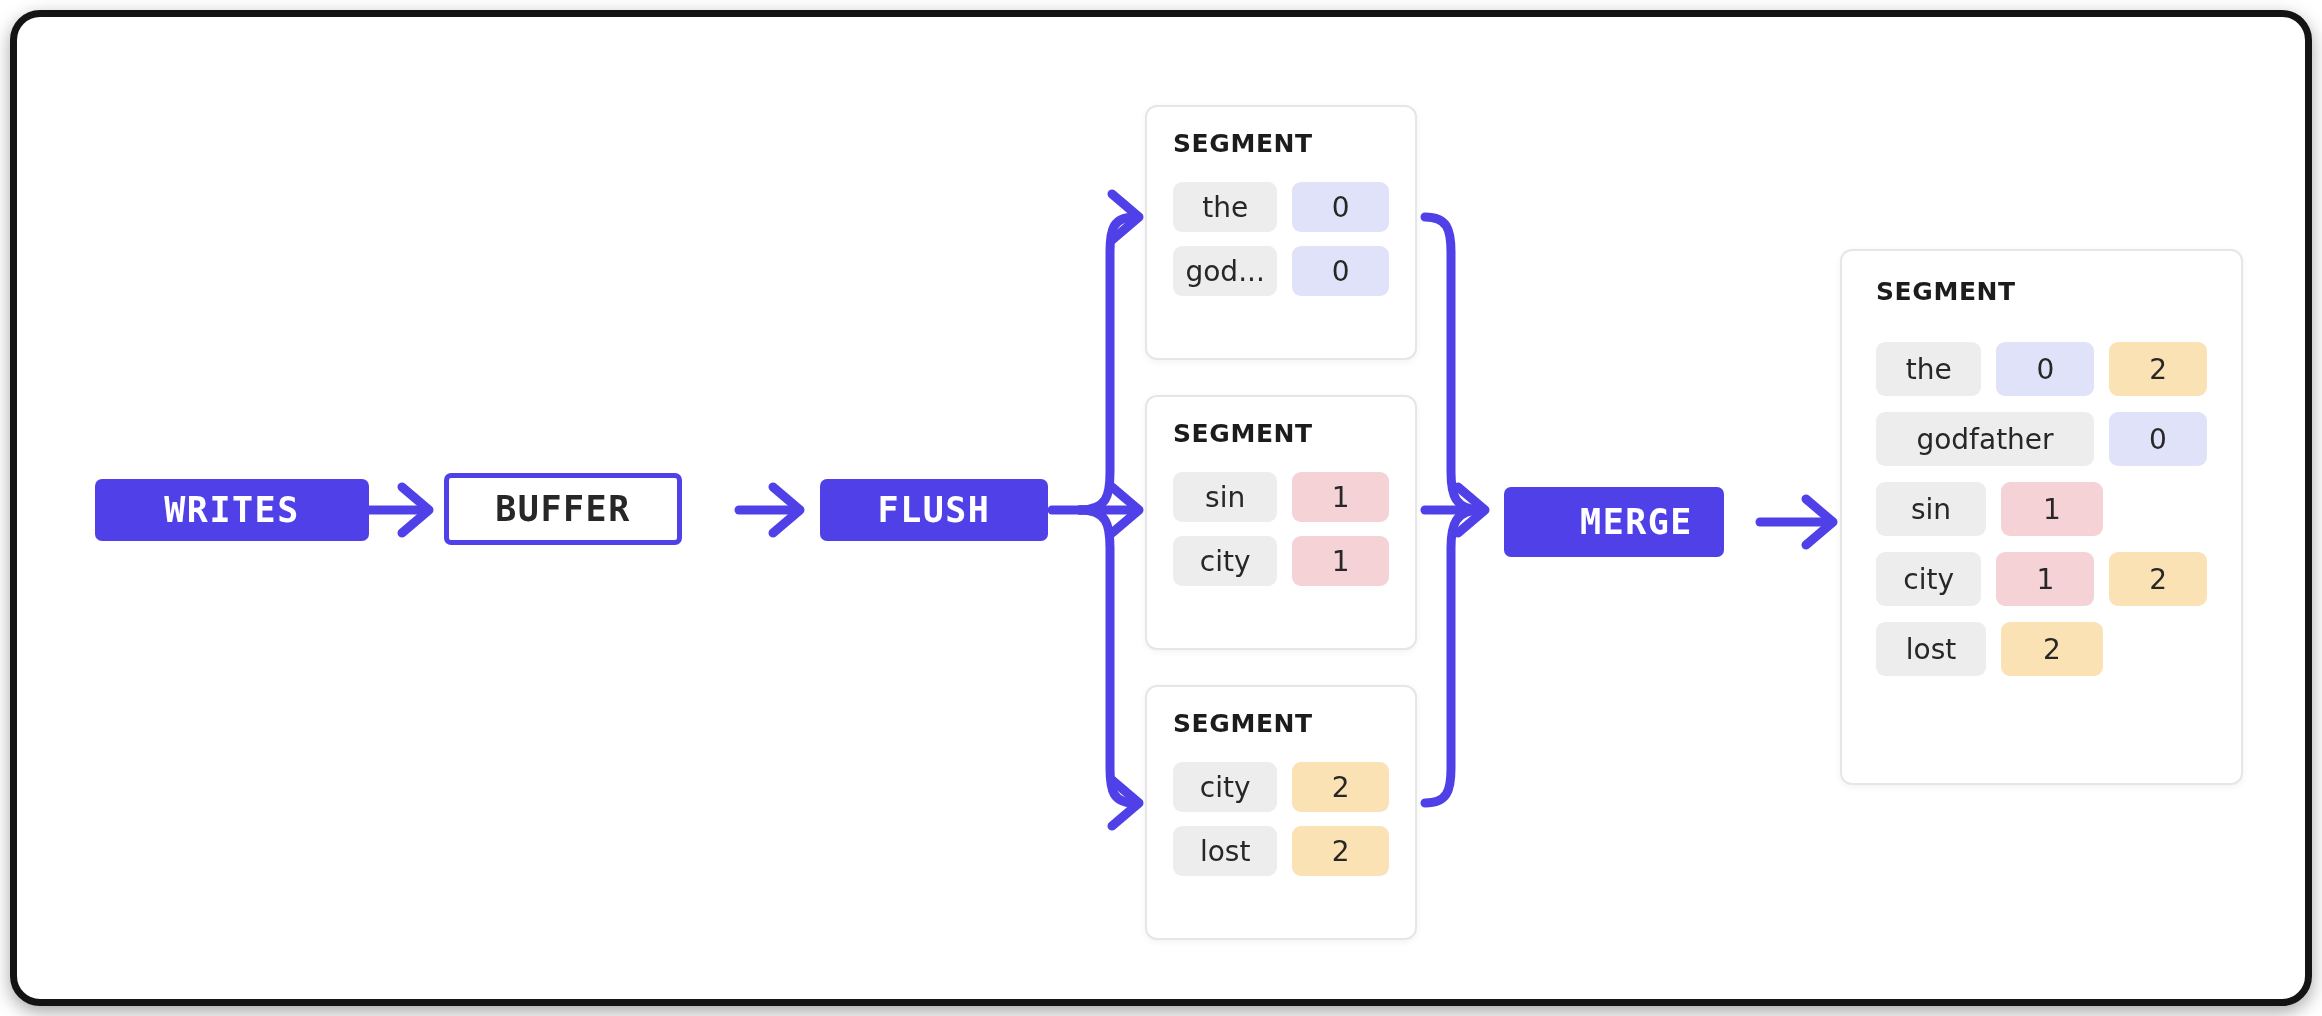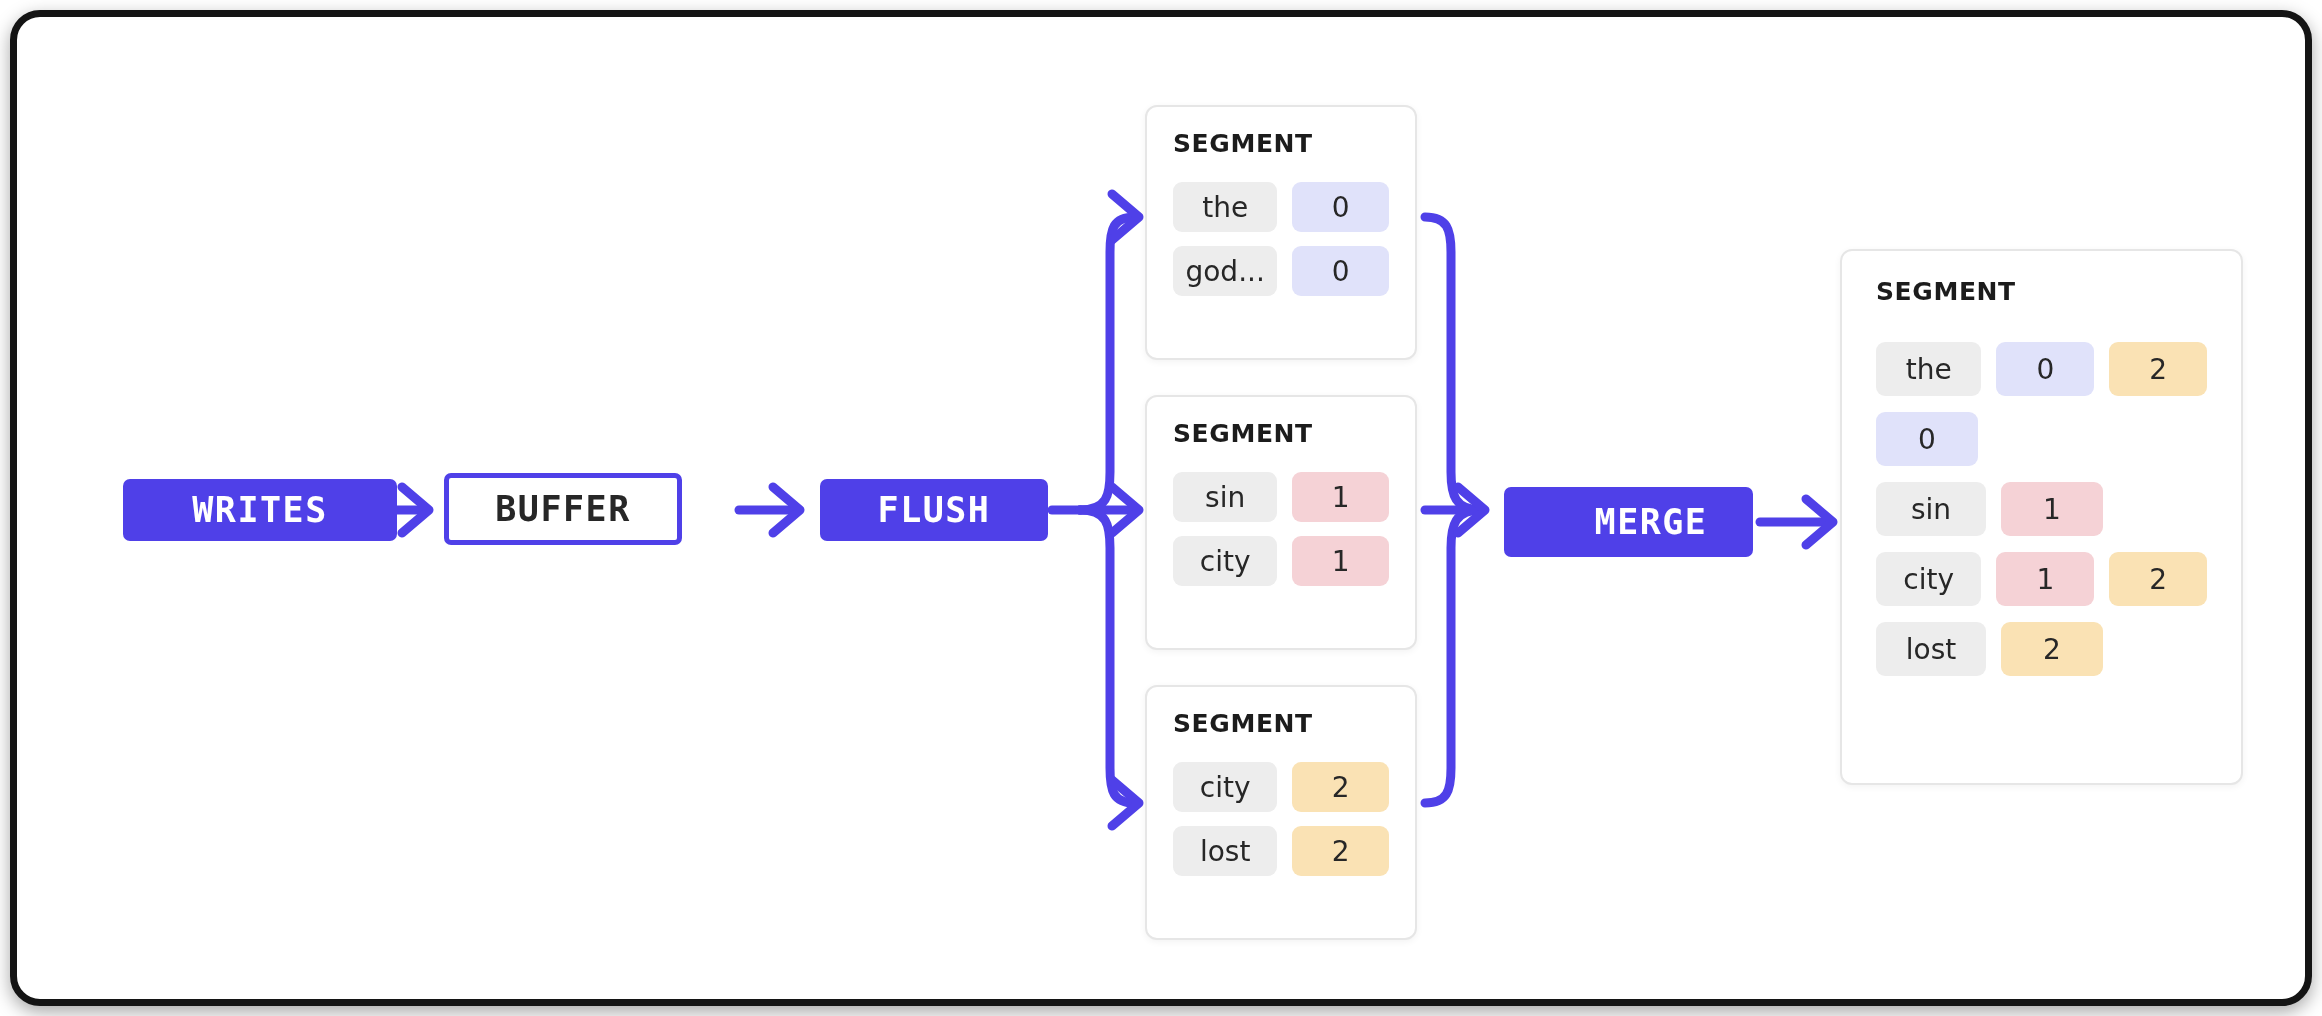--- a/index.html
+++ b/index.html
@@ -17,24 +17,24 @@
   
   .node{
     position:absolute;display:flex;align-items:center;justify-content:center;
     font-family:"DejaVu Sans Mono","Liberation Mono",monospace;
     font-weight:bold;letter-spacing:1.5px;
     border-radius:7px;box-sizing:border-box;
   }
   .node.solid{background:#4F40E8;color:#ffffff;}
   .node.hollow{background:#ffffff;color:#272727;border:5px solid #4F40E8;}
 
-  #node-writes{left:106px;top:462px;width:274px;height:62px;font-size:35px;}
+  #node-writes{left:78px;top:462px;width:274px;height:62px;font-size:35px;}
   #node-buffer{left:427px;top:456px;width:238px;height:72px;font-size:35px;}
   #node-flush {left:803px;top:462px;width:228px;height:62px;font-size:35px;text-align:right;}
-  #node-merge {left:1487px;top:470px;width:249px;height:70px;font-size:35px;padding-left:45px;}
+  #node-merge {left:1487px;top:470px;width:220px;height:70px;font-size:35px;padding-left:45px;}
 
   
   .card{
     position:absolute;box-sizing:border-box;background:#ffffff;
     border:2px solid #E6E6E6;border-radius:12px;
     box-shadow:0 2px 7px rgba(0,0,0,.05);
     padding:22px 26px;
   }
   .card-title{
     font-family:"DejaVu Sans",sans-serif;font-weight:bold;
@@ -157,20 +157,21 @@
       <div class="card-title">SEGMENT</div>
       <div class="rows">
 
         <div class="row">
           <div class="cell cell-key">the</div>
           <div class="cell cell-val val-blue">0</div>
           <div class="cell cell-val val-amber">2</div>
         </div>
 
         <div class="row">
+          <div class="cell cell-key wide">godfather</div>
           <div class="cell cell-val val-blue">0</div>
         </div>
 
         <div class="row">
           <div class="cell cell-key">sin</div>
           <div class="cell cell-val val-pink">1</div>
         </div>
 
         <div class="row">
           <div class="cell cell-key">city</div>

